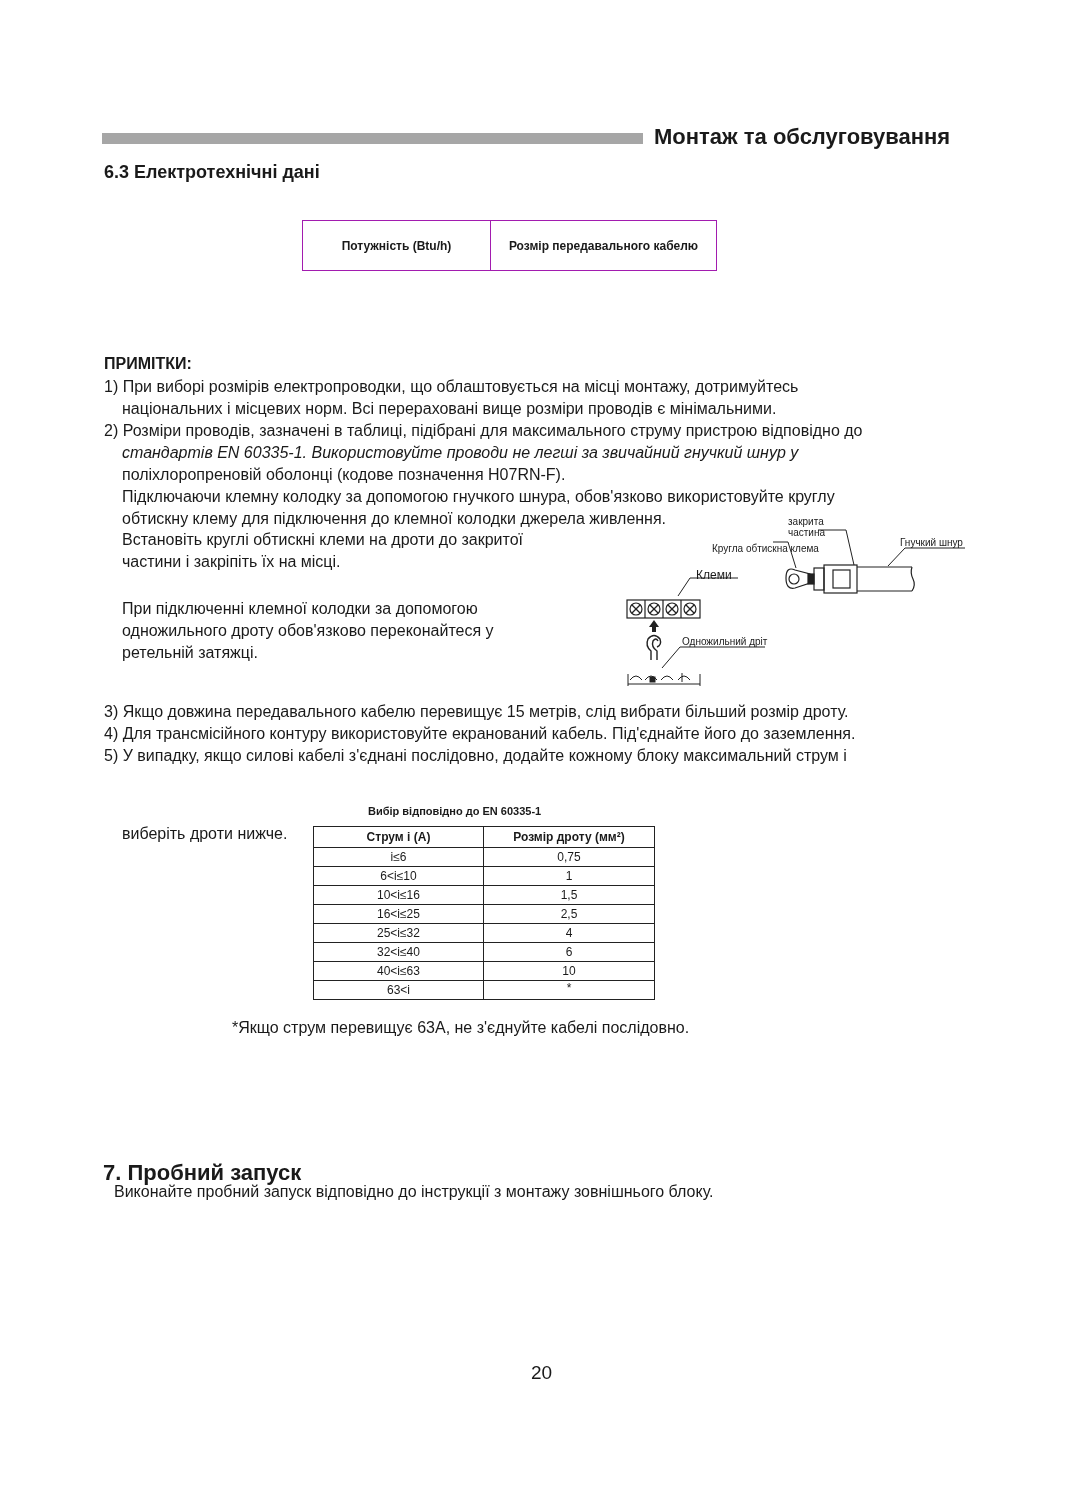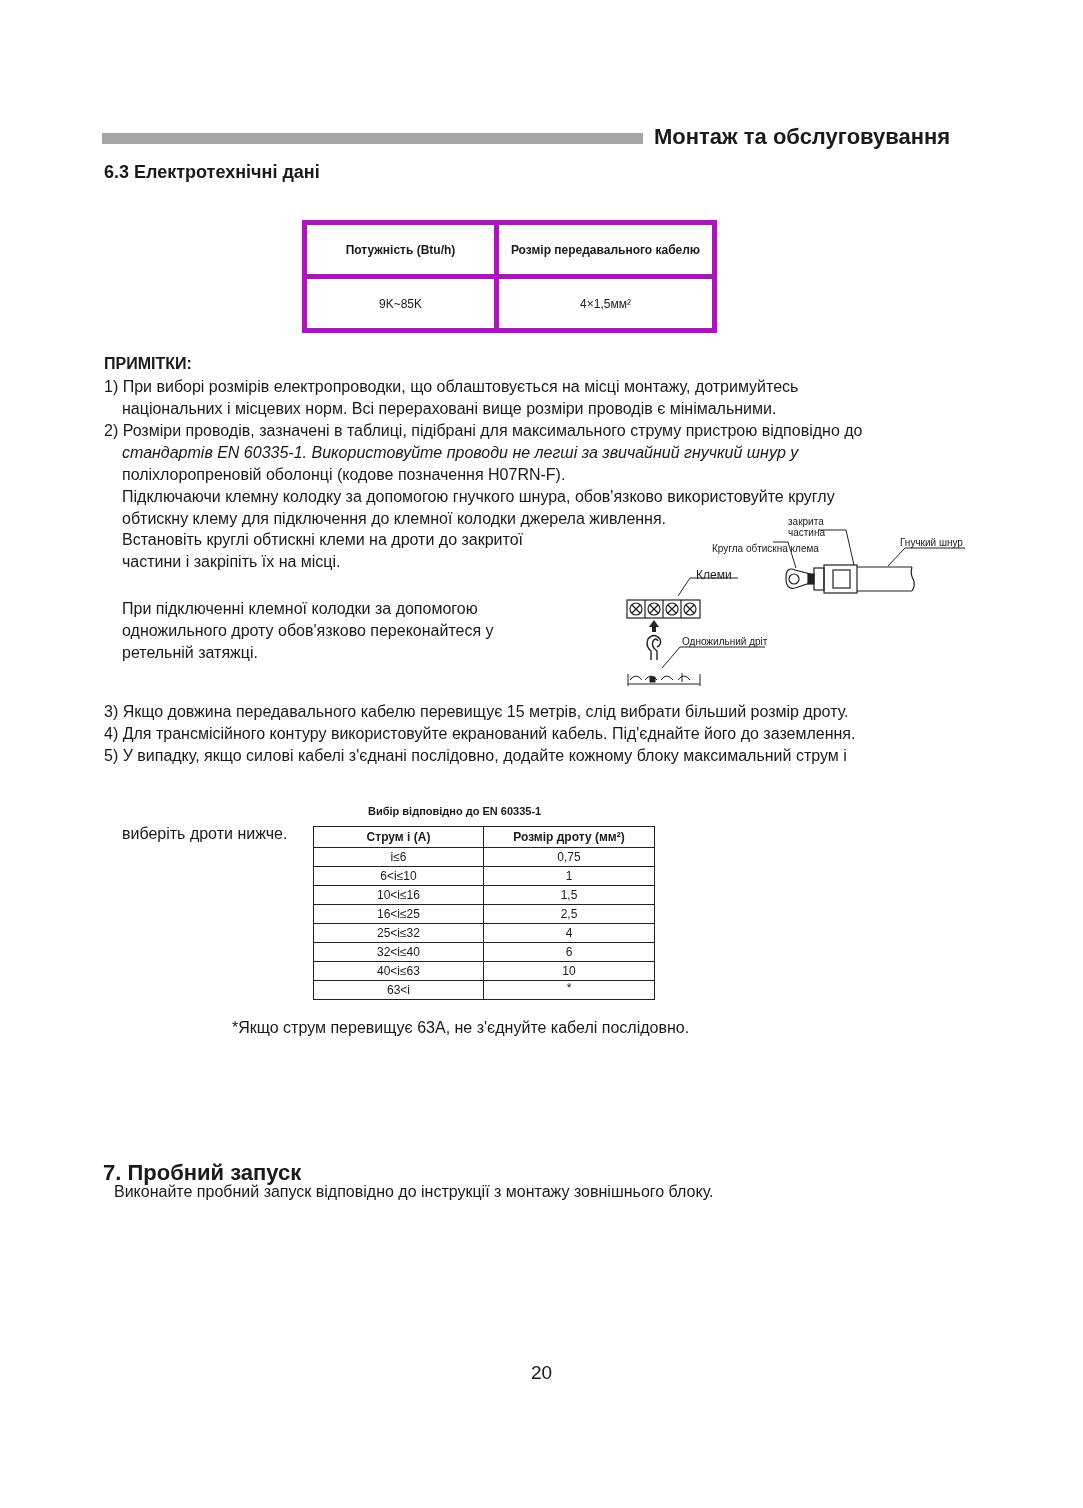--- a/index.html
+++ b/index.html
@@ -4,21 +4,21 @@
 <style>
   html, body { margin: 0; padding: 0; background: #ffffff; }
   body { width: 1083px; height: 1508px; position: relative; overflow: hidden;
          font-family: "Liberation Sans", sans-serif; color: #1a1a1a; }
   .abs { position: absolute; }
   .header-bar { left: 102px; top: 133px; width: 541px; height: 11px; background: #a6a6a6; }
   .header-title { left: 654px; top: 124px; font-size: 22px; font-weight: bold; white-space: nowrap; }
   .section-title { left: 104px; top: 162px; font-size: 18px; font-weight: bold; white-space: nowrap; }
 
   table.t1 { position: absolute; left: 302px; top: 220px; border-collapse: collapse; width: 415px; }
-  table.t1 td, table.t1 th { border: 5px solid #a21caf; font-size: 12px; text-align: center; }
+  table.t1 td, table.t1 th { border: 1px solid #a21caf; font-size: 12px; text-align: center; }
   table.t1 th { height: 47px; font-weight: bold; }
   table.t1 td { height: 47px; }
   table.t1 .c1 { width: 185px; }
 
   .notes-title { left: 104px; top: 355px; font-size: 16px; font-weight: bold; }
   .line { position: absolute; font-size: 16px; white-space: nowrap; line-height: 20px; }
 
   .diagram { position: absolute; left: 620px; top: 508px; width: 350px; height: 185px; }
   .diag-label { position: absolute; font-size: 10px; white-space: nowrap; font-family: "Liberation Sans", sans-serif; }
 
@@ -38,24 +38,20 @@
 
 <div class="abs header-bar"></div>
 <div class="abs header-title">Монтаж та обслуговування</div>
 <div class="abs section-title">6.3 Електротехнічні дані</div>
 
 <table class="t1">
   <tbody>
       <tr>
     <th class="c1">Потужність (Btu/h)</th>
     <th>Розмір передавального кабелю</th>
-  </tr>
-  <tr>
-    <td>9K~85K</td>
-    <td>4×1,5мм²</td>
   </tr>
 </tbody>
   </table>
 
 <div class="abs notes-title">ПРИМІТКИ:</div>
 
 <div class="line" style="left:104px; top:377px;">1) При виборі розмірів електропроводки, що облаштовується на місці монтажу, дотримуйтесь</div>
 <div class="line" style="left:122px; top:399px;">національних і місцевих норм. Всі перераховані вище розміри проводів є мінімальними.</div>
 <div class="line" style="left:104px; top:421px;">2) Розміри проводів, зазначені в таблиці, підібрані для максимального струму пристрою відповідно до</div>
 <div class="line" style="left:122px; top:443px;font-style:italic;">стандартів EN 60335-1. Використовуйте проводи не легші за звичайний гнучкий шнур у</div>

